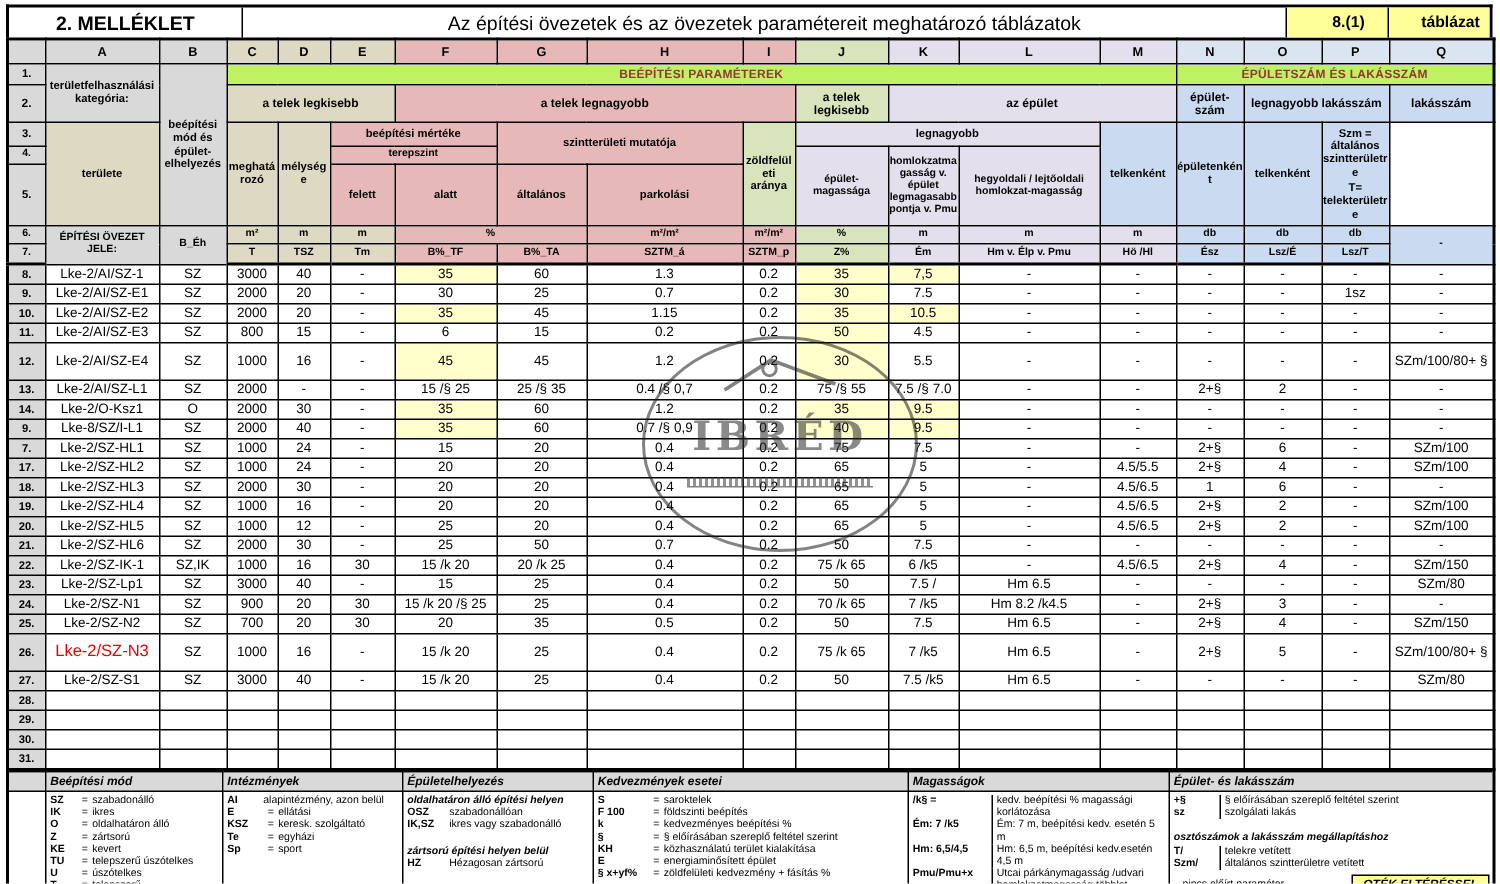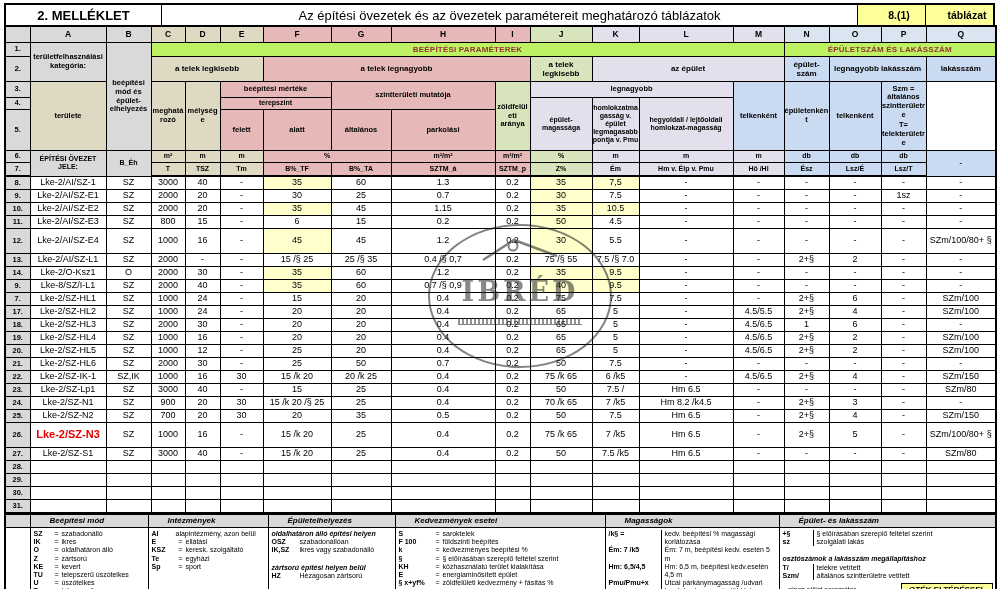--- a/index.html
+++ b/index.html
@@ -35,26 +35,26 @@
   .green{background:#d7e4bc;}
   .lav{background:#e4dfec;}
   .blue{background:#c9daf1;}
   .blue2{background:#dbe5f1;}
   .cat{font-size:7.5px;}
   .qnote div{margin:2px 0;}
   tbody td{font-size:9px;height:12px;background:#fff;line-height:1.05;}
   tbody td.g{height:12px;}
   tbody tr.tall td{height:24px;}
   tbody td.a{font-size:9px;}
-  tbody td.a.red{color:#e80000;font-weight:bold;font-size:11px;}
+  tbody td.a.red{color:#e80000;font-weight:normal;font-size:11px;}
   tbody td.hl{background:#ffffcc;}
 
   
   table.legend{border:2px solid #000;border-top:none;}
-  .lg-head td{height:12px;background:#d9d9d9;font-style:italic;font-weight:bold;font-size:8px;text-align:left;padding-left:19px;}
+  .lg-head td{height:12px;background:#d9d9d9;font-style:italic;font-weight:bold;font-size:8px;text-align:left;padding-left:3px;}
   .lg-body td{height:66px;vertical-align:top;text-align:left;font-size:7px;padding:2px 2px 1px 3px;line-height:8.2px;}
   .li{display:flex;}
   .li .code{font-weight:bold;flex:0 0 auto;}
   .li .eq{flex:0 0 10px;text-align:center;}
   .li .tx{flex:1;}
   .sec-bm .code{width:18px;}
   .sec-iz .code{width:24px;}
   .sec-eh .code{width:28px;}
   .sec-kd .code{width:34px;}
   .sec-mg .code{width:52px;border-right:1px solid #000;margin-right:3px;}

